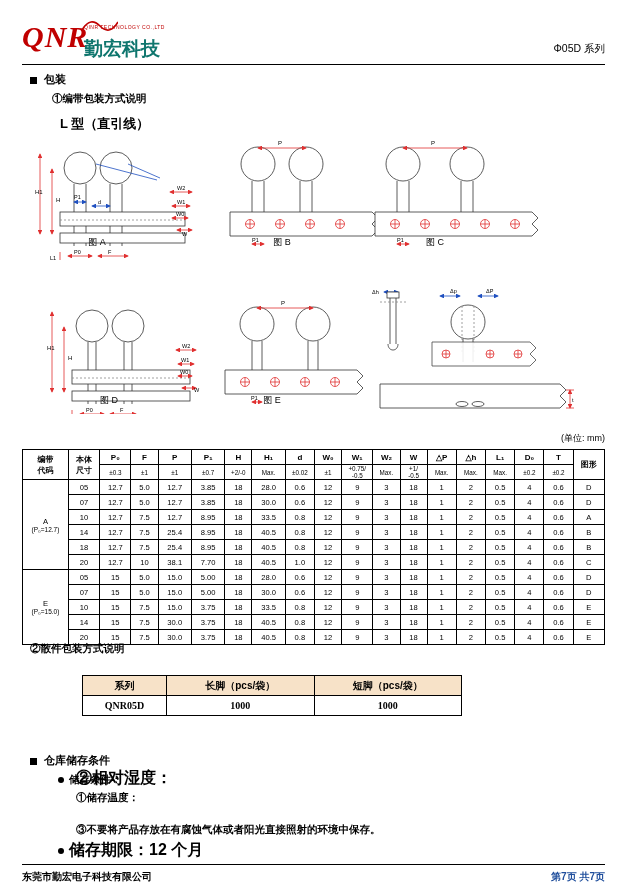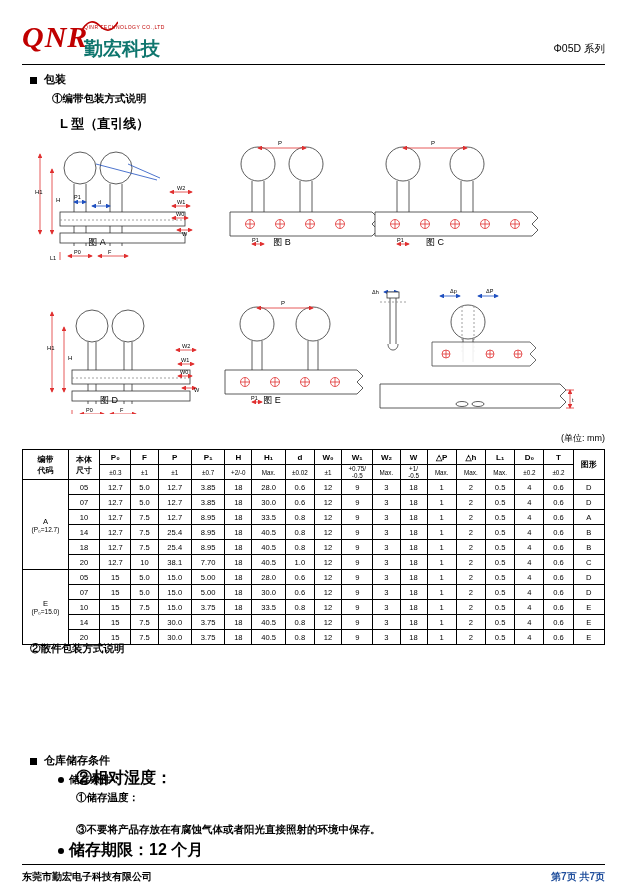--- a/index.html
+++ b/index.html
@@ -697,20 +697,34 @@
           <td>0.5</td>
           <td>4</td>
           <td>0.6</td>
           <td>E</td>
         </tr>
       </tbody>
   </table>
 
   <div class="t-sub2">②散件包装方式说明</div>
 
+  <table class="bulk">
+    <tbody>
+        <tr class="head">
+      <td>系列</td>
+      <td>长脚（pcs/袋）</td>
+      <td>短脚（pcs/袋）</td>
+    </tr>
+    <tr>
+      <td class="val">QNR05D</td>
+      <td class="val">1000</td>
+      <td class="val">1000</td>
+    </tr>
+  </tbody>
+    </table>
 
   <div class="t-store">
     <span class="sq"></span><span>仓库储存条件</span>
   </div>
   <div class="t-cond">
     <span class="bullet"></span><span>储存条件：</span>
   </div>
   <div class="l1">①储存温度：</div>
   <div class="l2">②相对湿度：</div>
   <div class="l3">③不要将产品存放在有腐蚀气体或者阳光直接照射的环境中保存。</div>

